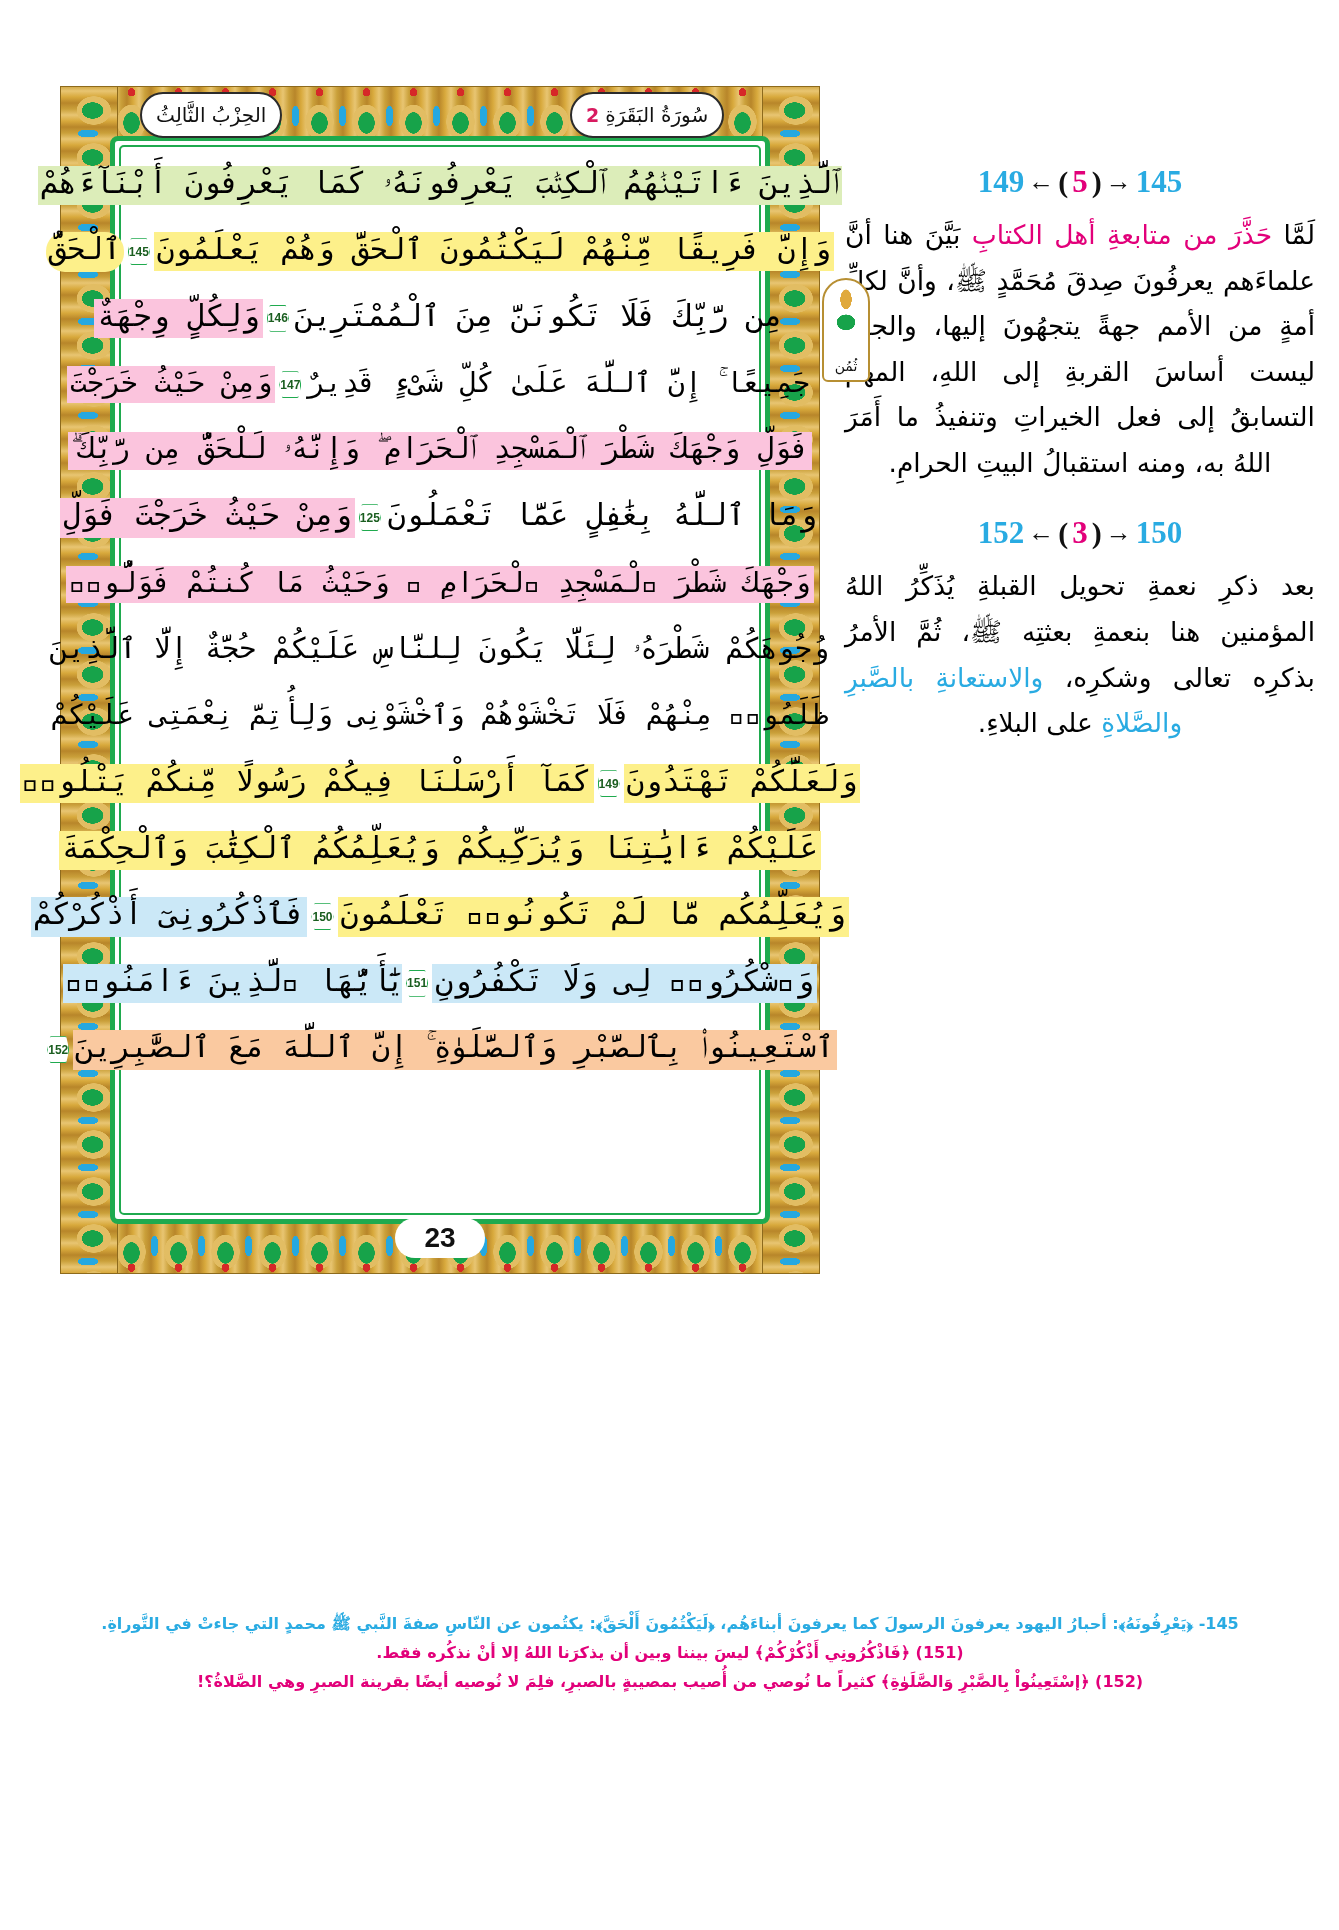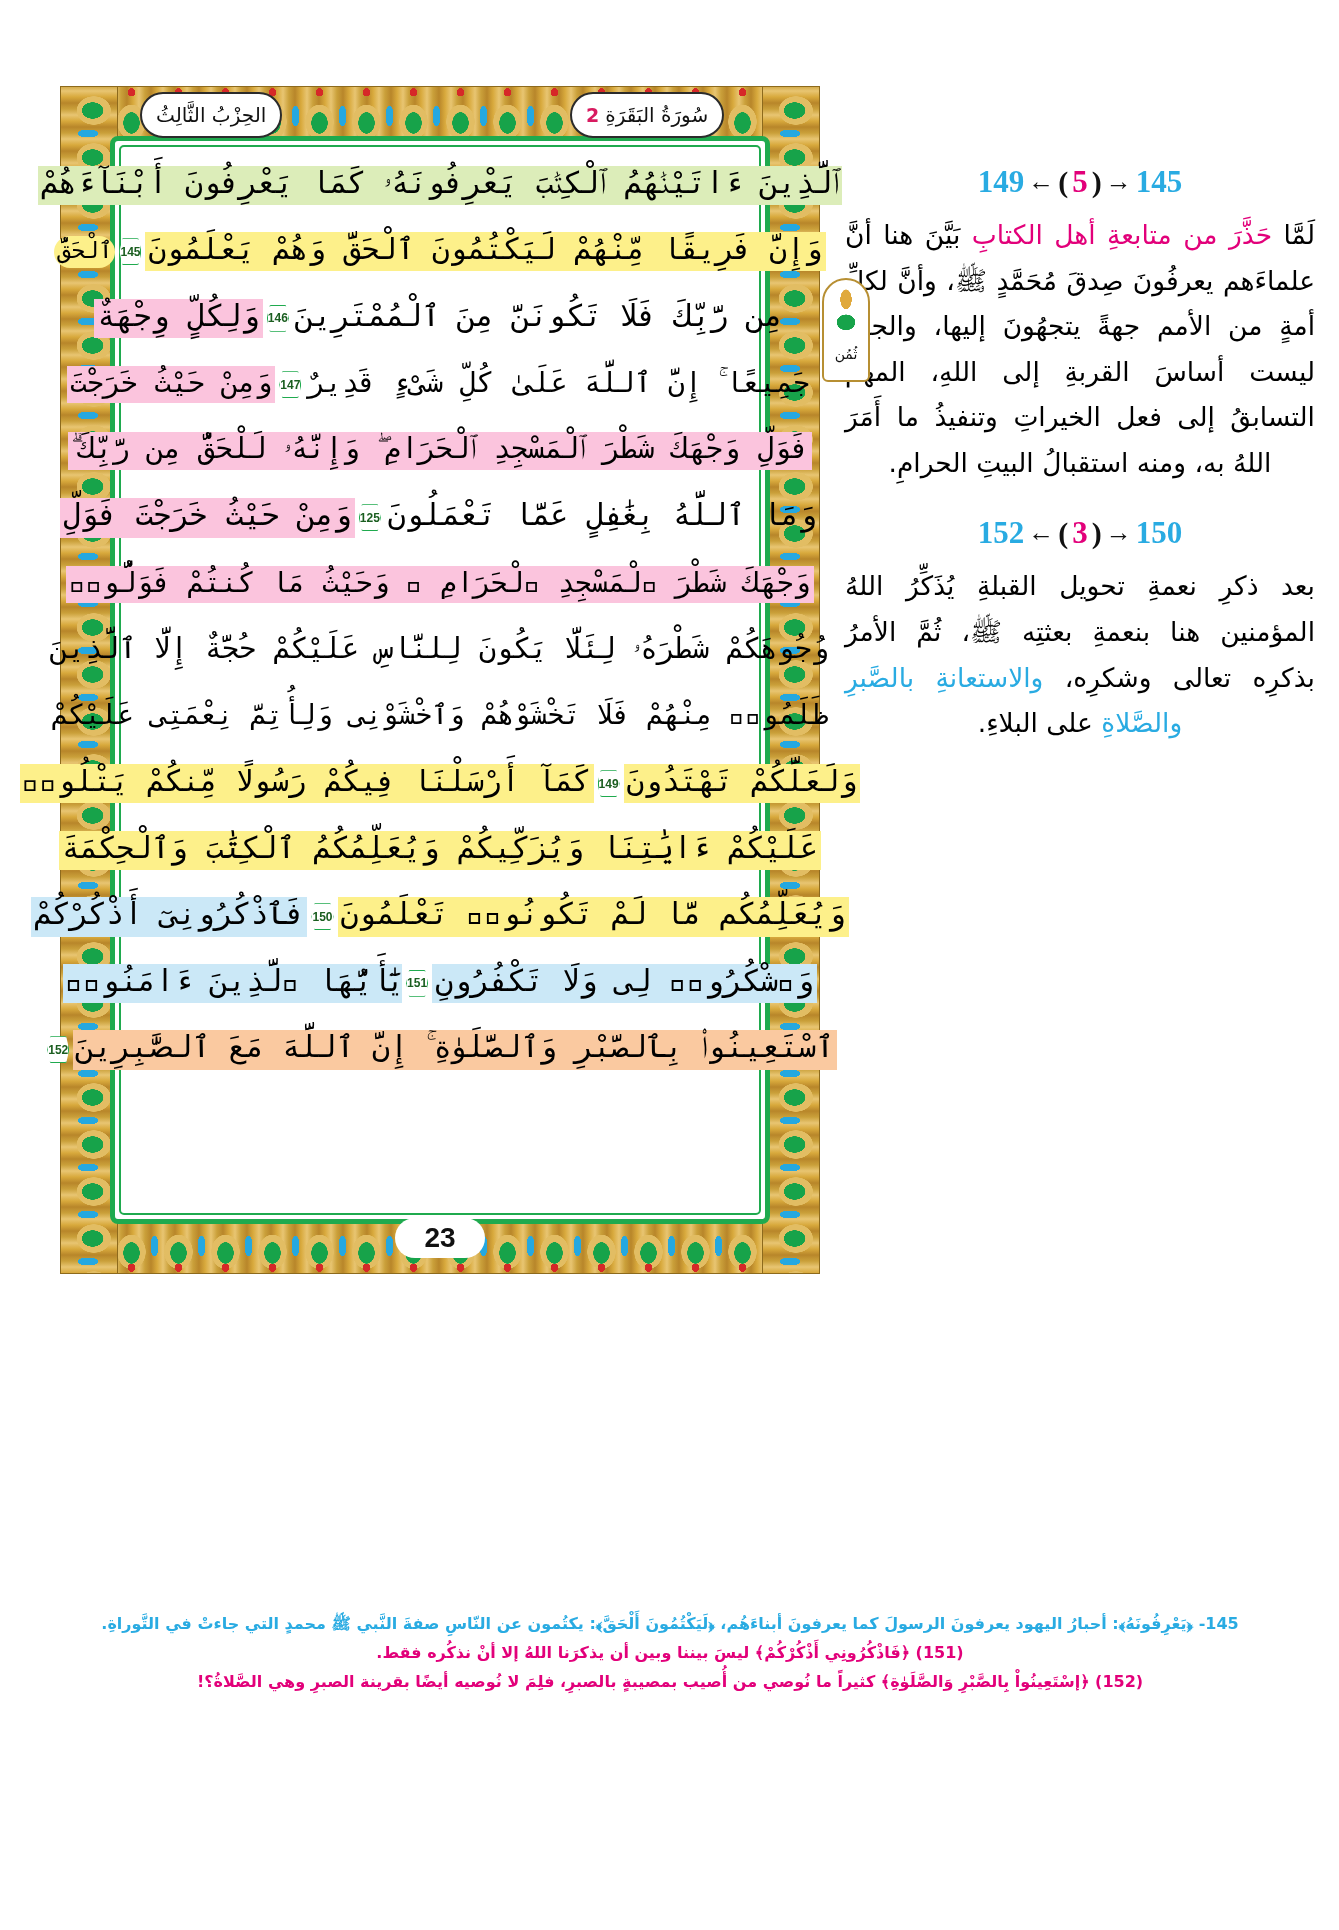--- a/index.html
+++ b/index.html
@@ -163,21 +163,21 @@
   
   .thumn {
     position: absolute;
     left: 822px; top: 278px;
     width: 48px; height: 104px;
     background: #ffffff;
     border: 2px solid #b78f33;
     border-radius: 24px 24px 6px 6px;
     z-index: 7;
     display:flex; flex-direction:column; align-items:center; justify-content:flex-end;
-    padding-bottom: 18px;
+    padding-bottom: 6px;
   }
   .thumn .orn {
     position:absolute; top:8px; left:50%; transform:translateX(-50%);
     width:30px; height:52px;
     background:
       radial-gradient(ellipse 13px 11px at 50% 66%, #17a34a 0 70%, rgba(0,0,0,0) 72%),
       radial-gradient(circle 4px at 50% 64%, #d62828 0 100%, rgba(0,0,0,0) 100%),
       radial-gradient(ellipse 8px 14px at 50% 22%, #e0a93c 0 70%, rgba(0,0,0,0) 72%);
   }
   .thumn .lbl { font-size: 14px; color:#111; }
@@ -286,21 +286,21 @@
     <span class="surah-num">2</span>
   </div>
 
   <div class="quran-body" id="quran-body">
       <div class="aline">
         <span class="txt hl-green">ٱلَّذِينَ ءَاتَيْنَٰهُمُ ٱلْكِتَٰبَ يَعْرِفُونَهُۥ كَمَا يَعْرِفُونَ أَبْنَآءَهُمْ</span>
       </div>
       <div class="aline">
         <span class="txt hl-yellow" style="font-size: 29.5px;">وَإِنَّ فَرِيقًا مِّنْهُمْ لَيَكْتُمُونَ ٱلْحَقَّ وَهُمْ يَعْلَمُونَ</span>
         <span class="ayah">145</span>
-        <span class="txt hl-yellow" style="font-size: 23px; border-radius: 19px;">ٱلْحَقُّ</span>
+        <span class="txt hl-yellow" style="font-size: 30px; border-radius: 19px;">ٱلْحَقُّ</span>
       </div>
       <div class="aline">
         <span class="txt hl-none">مِن رَّبِّكَ فَلَا تَكُونَنَّ مِنَ ٱلْمُمْتَرِينَ</span>
         <span class="ayah">146</span>
         <span class="txt hl-pink">وَلِكُلٍّ وِجْهَةٌ</span>
       </div>
       <div class="aline">
         <span class="txt hl-none" style="font-size: 28px;">جَمِيعًا ۚ إِنَّ ٱللَّهَ عَلَىٰ كُلِّ شَىْءٍ قَدِيرٌ</span>
         <span class="ayah">147</span>
         <span class="txt hl-pink" style="font-size: 28px;">وَمِنْ حَيْثُ خَرَجْتَ</span>

